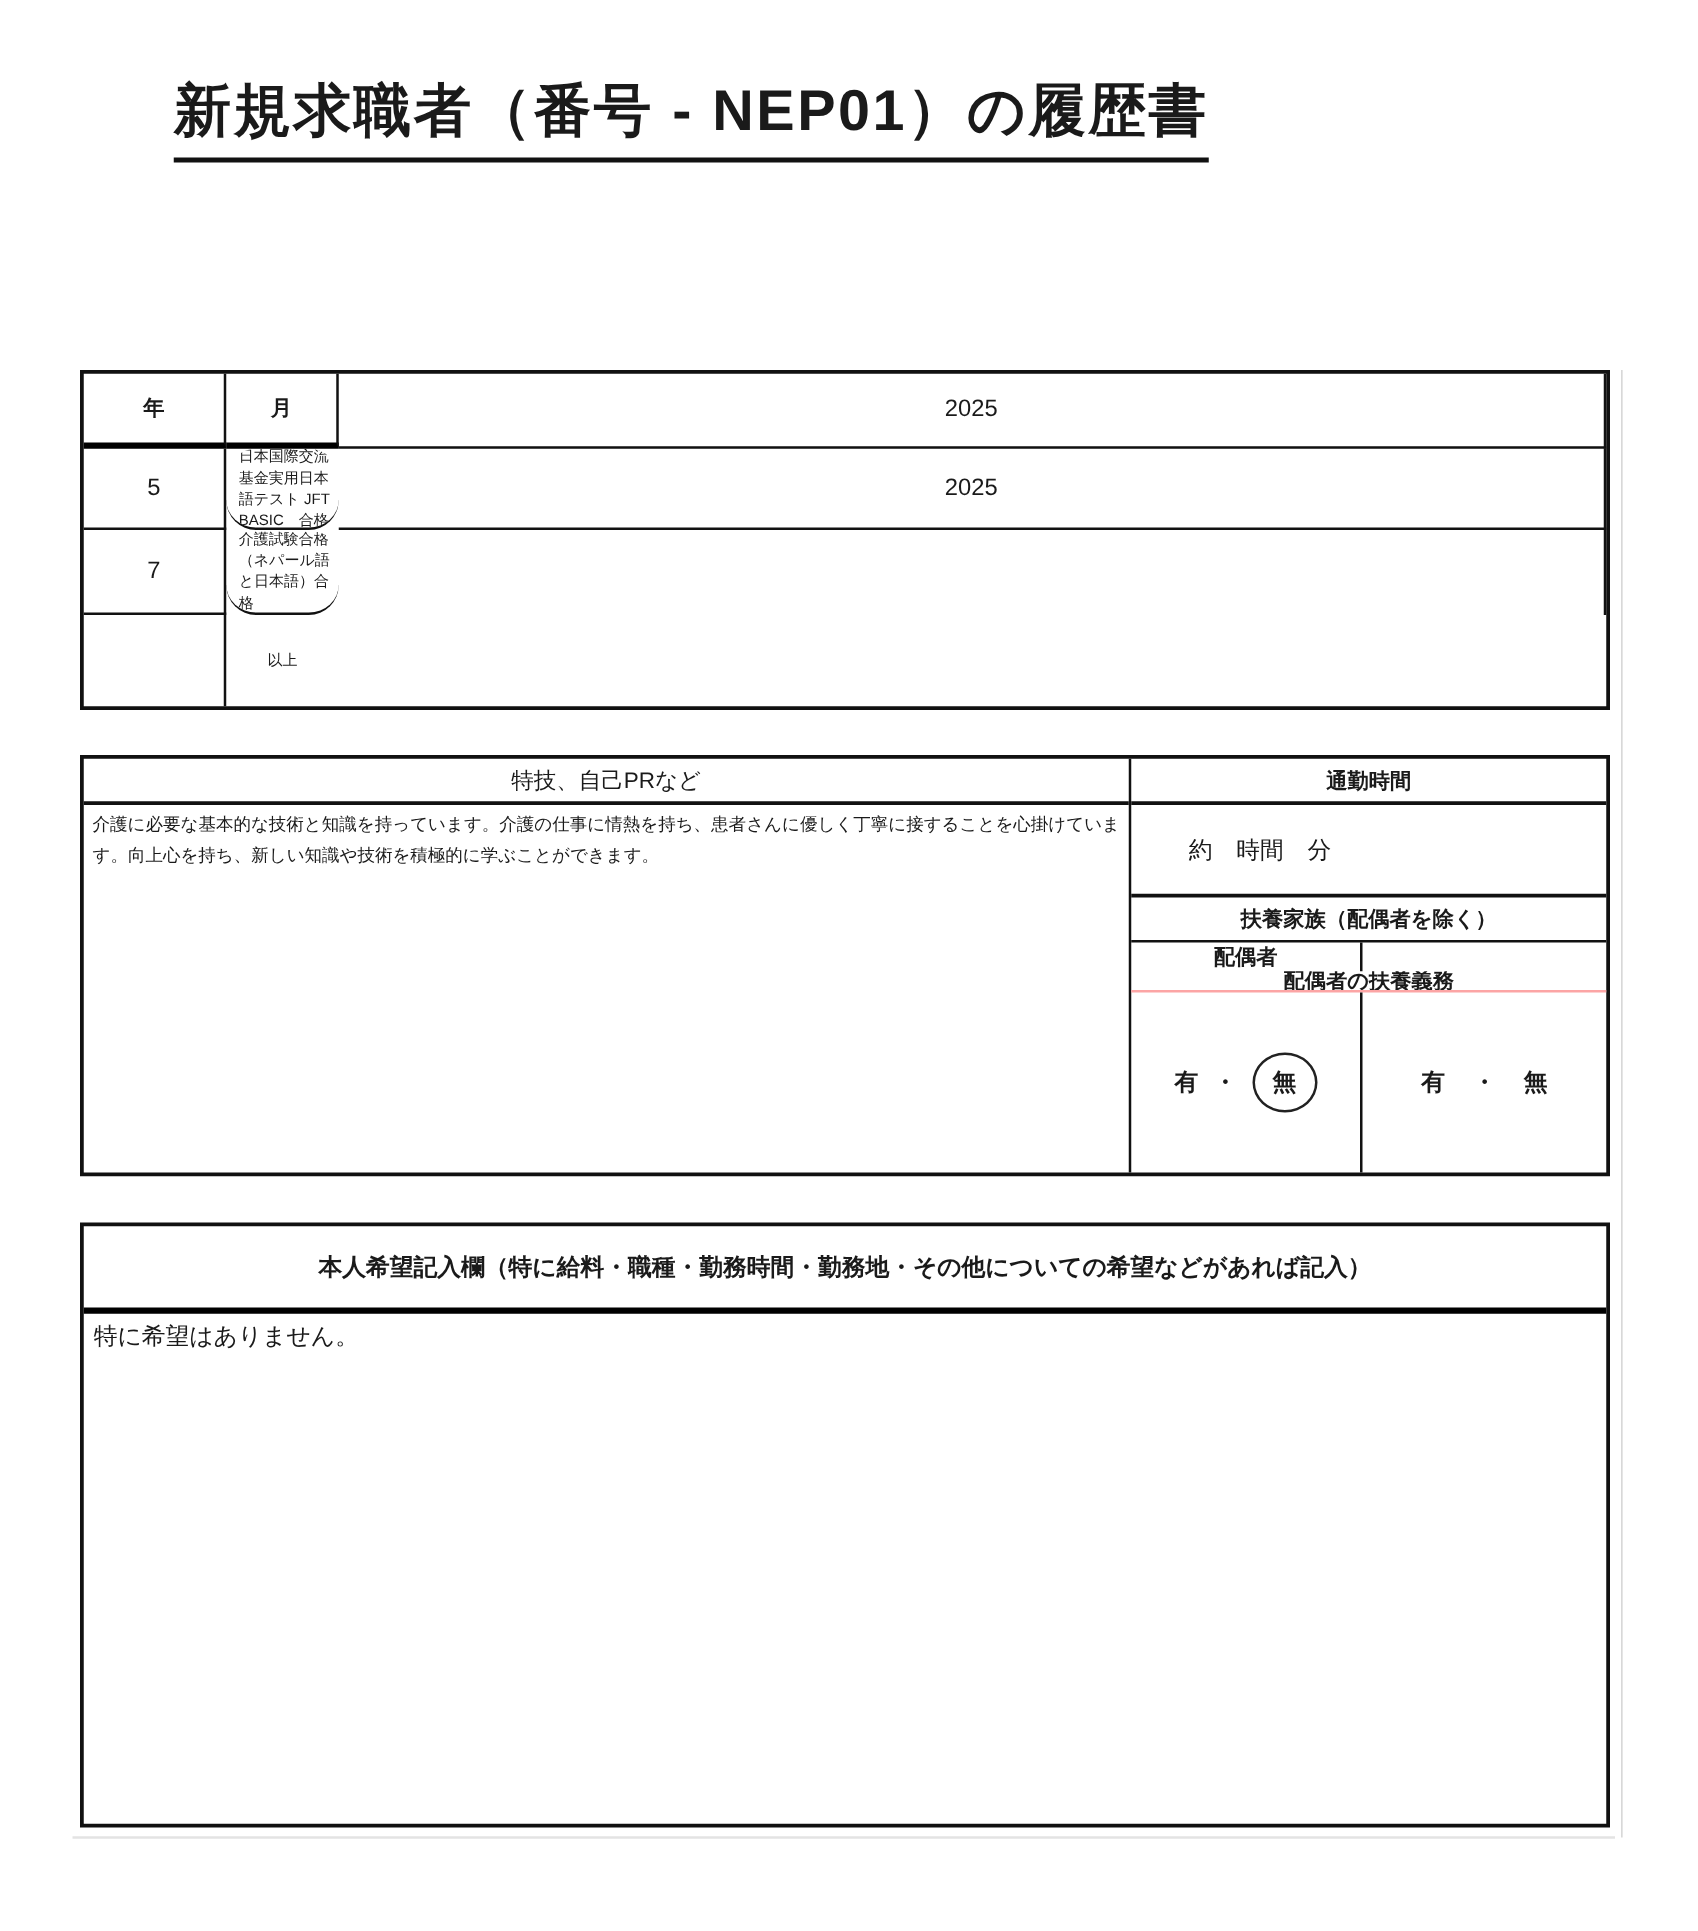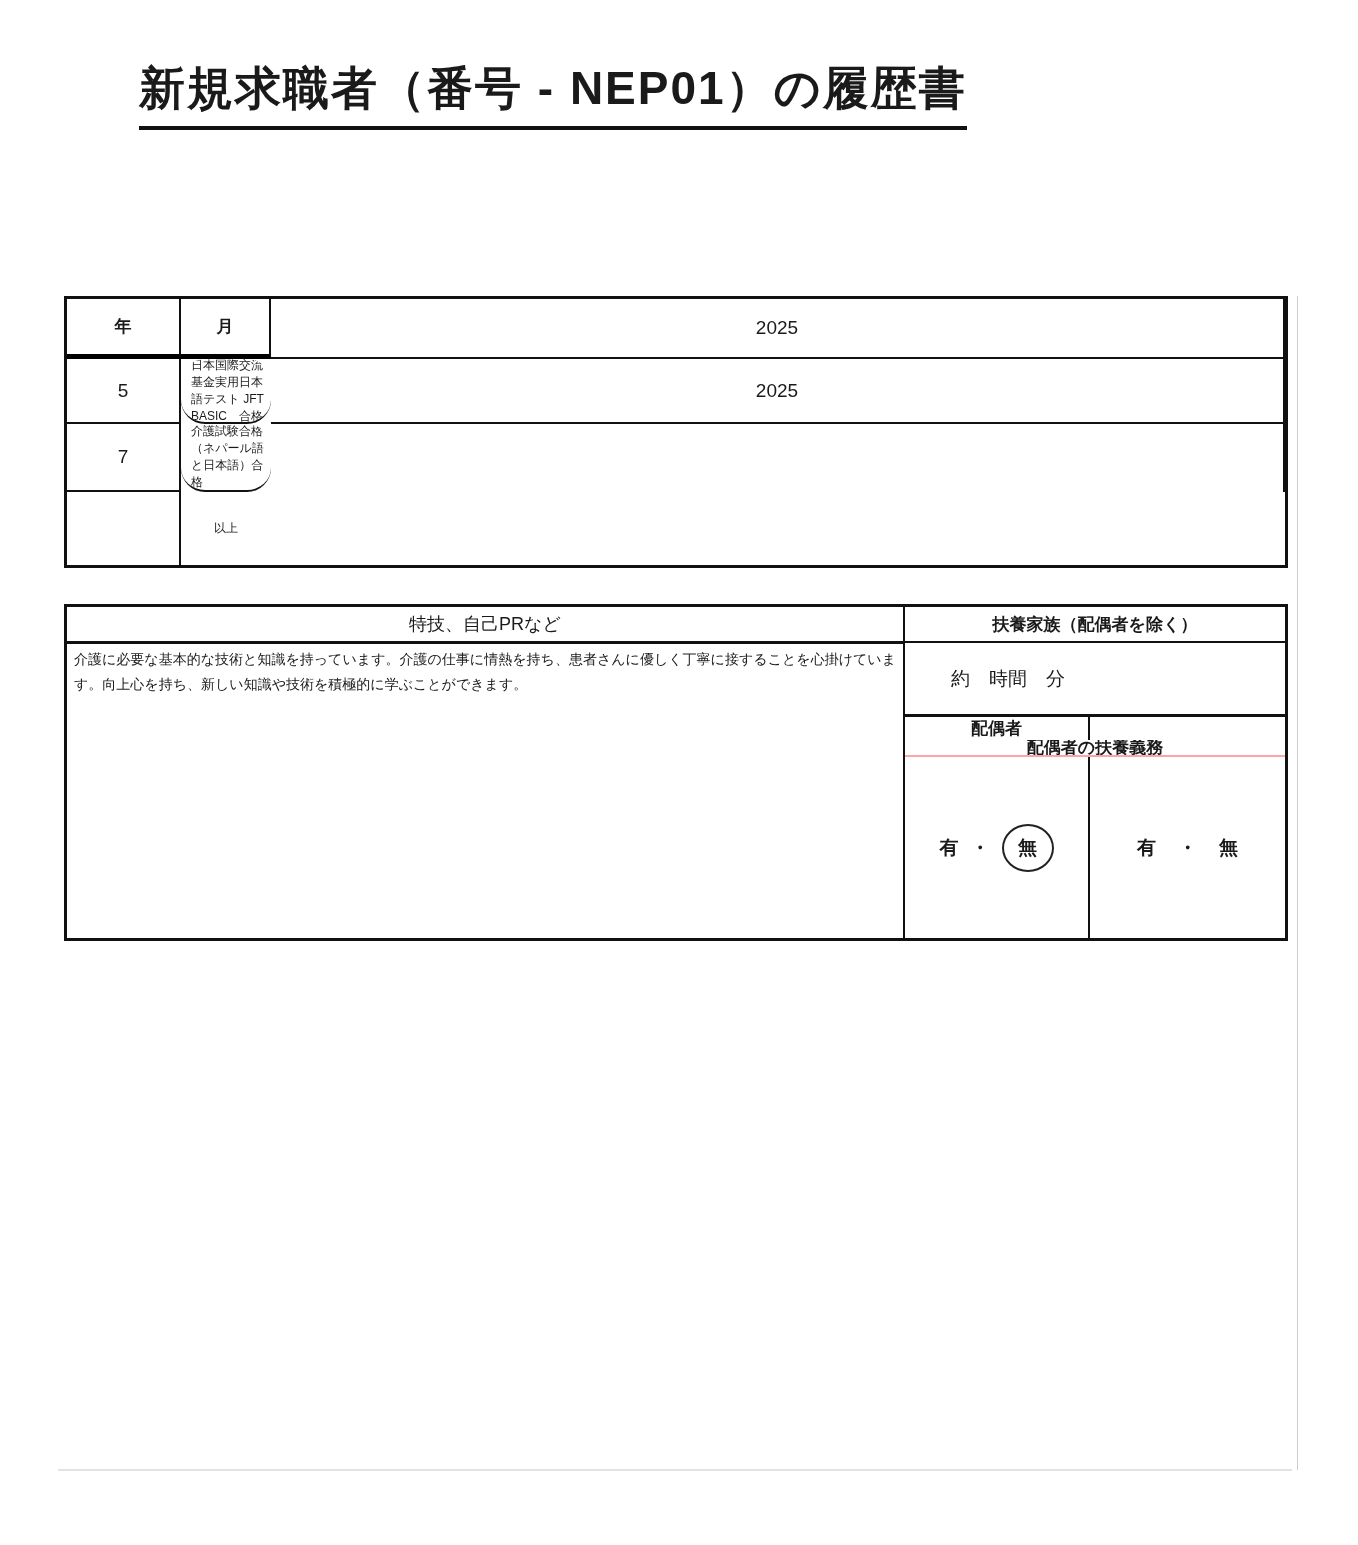--- a/index.html
+++ b/index.html
@@ -86,22 +86,23 @@
     <div class="cell val last-row"></div>
     <div class="cell qual last-col last-row center">以上</div>
   </div>
 
   <div class="profile">
     <div class="pr-col">
       <div class="cell pr-head">特技、自己PRなど</div>
       <div class="pr-body">介護に必要な基本的な技術と知識を持っています。介護の仕事に情熱を持ち、患者さんに優しく丁寧に接することを心掛けています。向上心を持ち、新しい知識や技術を積極的に学ぶことができます。</div>
     </div>
     <div class="right-col">
+      <div class="cell r-hdr commute-head">通勤時間</div>
+      <div class="cell commute-val">約　時間　分</div>
       <div class="cell r-hdr dep-head">扶養家族（配偶者を除く）</div>
-      <div class="cell commute-val">約　時間　分</div>
       <div class="spouse-heads">
         <div class="cell r-hdr sh-l">配偶者</div>
         <div class="cell r-hdr sh-r">配偶者の扶養義務</div>
       </div>
       <div class="spouse-vals">
         <div class="cell sv-l">
           <span class="opt">有</span>
           <span class="opt">・</span>
           <span class="circled">
               <span class="opt">無</span>
@@ -109,17 +110,21 @@
         </div>
         <div class="cell sv-r">
           <span class="opt">有</span>
           <span class="opt">・</span>
           <span class="opt">無</span>
         </div>
       </div>
     </div>
   </div>
 
+  <div class="wishes">
+    <div class="cell w-head">本人希望記入欄（特に給料・職種・勤務時間・勤務地・その他についての希望などがあれば記入）</div>
+    <div class="w-body">特に希望はありません。</div>
+  </div>
 
   <div class="artifact-v"></div>
   <div class="artifact-h"></div>
 
 </div>
 
 </body></html>

